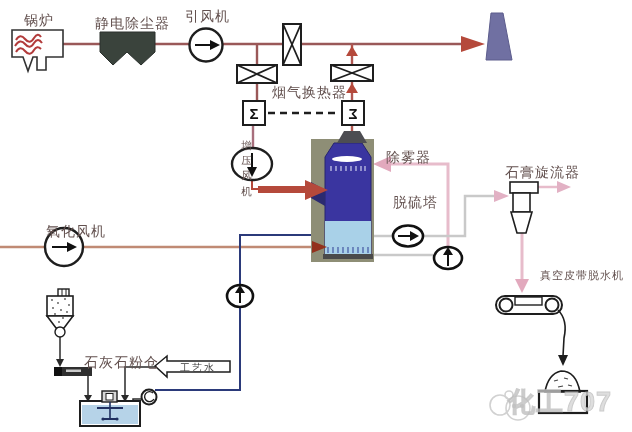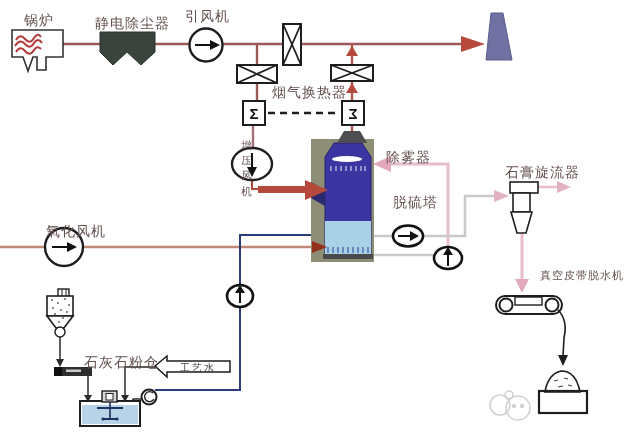--- a/index.html
+++ b/index.html
@@ -285,14 +285,15 @@
 <div class="lbl" style="left:185px;top:9px;">引风机</div>
 <div class="lbl" style="left:272px;top:85px;">烟气换热器</div>
 <div class="lbl-vert" style="left:203px;top:138px;">增压风机</div>
 <div class="lbl" style="left:386px;top:150px;">除雾器</div>
 <div class="lbl" style="left:377px;top:195px;margin-left:16px;">脱硫塔</div>
 <div class="lbl" style="left:505px;top:165px;">石膏旋流器</div>
 <div class="lbl" style="left:46px;top:224px;">氧化风机</div>
 <div class="lbl" style="left:84px;top:307px;margin-top:48px;">石灰石粉仓</div>
 <div class="lbl-in-arrow" style="left:170px;top:361px;">工艺水</div>
 <div class="lbl" style="left:540px;top:269px;font-size:11px;">真空皮带脱水机</div>
+<div class="watermark-text" style="left:508px;top:384px;">化工707</div>
 
 </div>
 
 </body></html>

